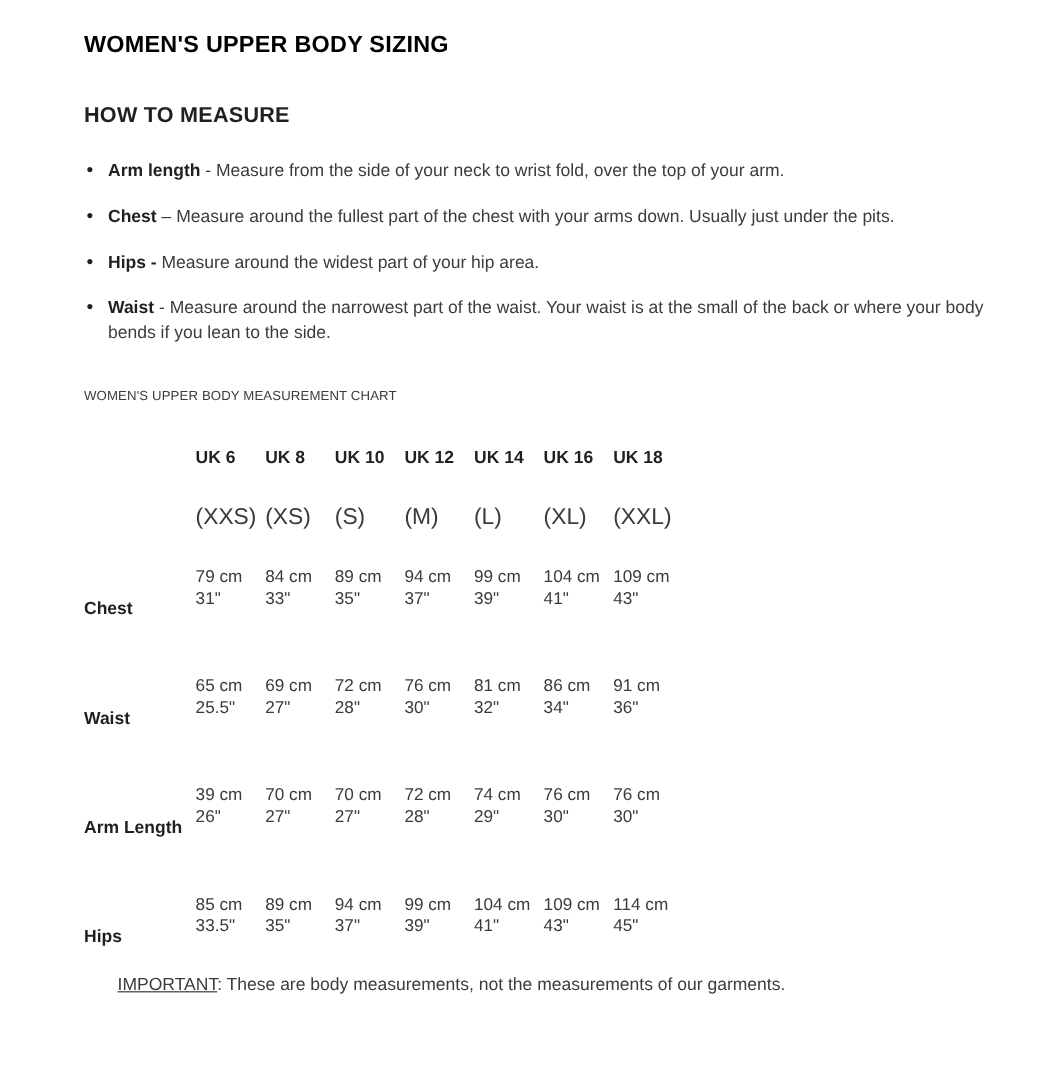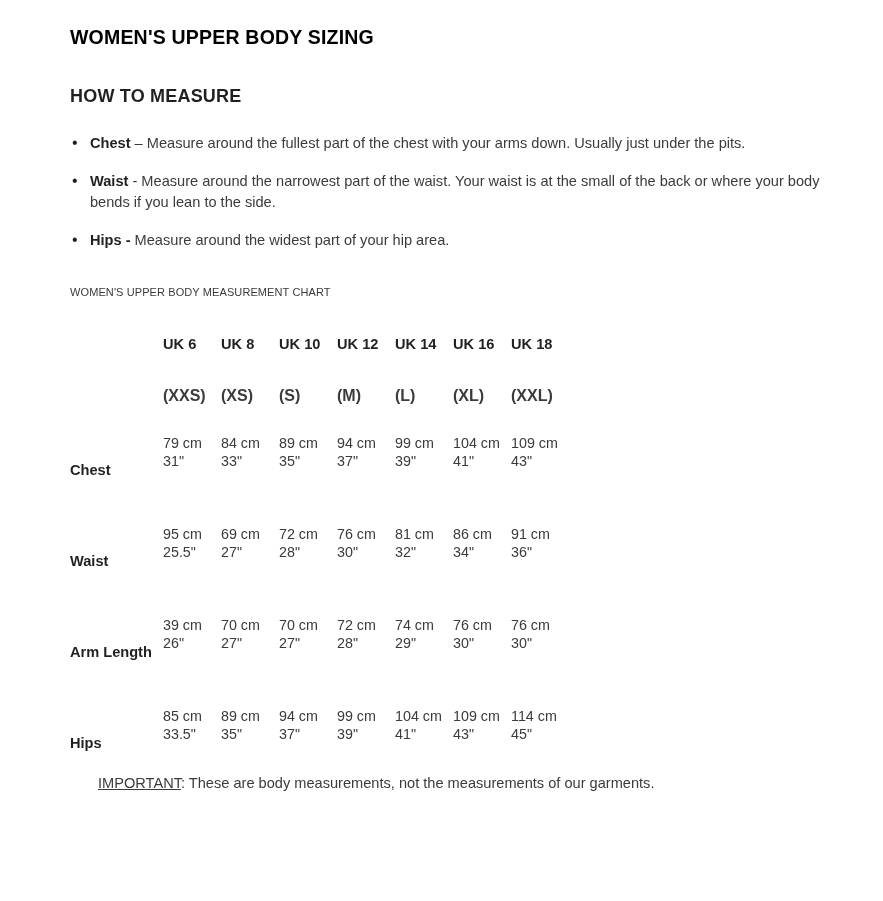--- a/index.html
+++ b/index.html
@@ -87,22 +87,22 @@
     white-space: nowrap;
   }
   table.size-chart thead th.size-head {
     font-weight: bold;
     font-size: 14.6px;
     color: #231f20;
     height: 26px;
     padding-left: 1px;
   }
   table.size-chart thead th.alpha-head {
-    font-weight: bold;
-    font-size: 16px;
+    font-weight: normal;
+    font-size: 19px;
     color: #3b3b3b;
     height: 48px;
     padding-left: 1px;
     vertical-align: bottom;
   }
   table.size-chart th.row-label {
     font-weight: bold;
     font-size: 14.6px;
     color: #231f20;
     vertical-align: middle;
@@ -132,23 +132,24 @@
 <body>
 
 <div class="page">
   <div class="inner">
 
     <h1 class="title">WOMEN'S UPPER BODY SIZING</h1>
 
     <h2 class="subtitle">HOW TO MEASURE</h2>
 
     <ul class="measure-list">
+      <li><span class="lbl">Arm length</span><span> - Measure from the side of your neck to wrist fold, over the top of your arm.</span></li>
       <li><span class="lbl">Chest</span><span> – Measure around the fullest part of the chest with your arms down. Usually just under the pits.</span></li>
+      <li><span class="lbl">Hips -</span><span> Measure around the widest part of your hip area.</span></li>
       <li><span class="lbl">Waist</span><span> - Measure around the narrowest part of the waist. Your waist is at the small of the back or where your body bends if you lean to the side.</span></li>
-      <li><span class="lbl">Hips -</span><span> Measure around the widest part of your hip area.</span></li>
     </ul>
 
     <div class="chart-caption">WOMEN'S UPPER BODY MEASUREMENT CHART</div>
 
     <table class="size-chart">
       <colgroup>
         <col class="rowlabel">
         <col class="sizecol">
           <col class="sizecol">
           <col class="sizecol">
@@ -199,21 +200,21 @@
           <td class="inch">39"</td>
           <td class="inch">41"</td>
           <td class="inch">43"</td>
         </tr>
         <tr class="spacer">
             <td colspan="8"></td>
           </tr>
 
         <tr class="cm-row">
           <th class="row-label" rowspan="2">Waist</th>
-          <td class="cm">95 cm</td>
+          <td class="cm">65 cm</td>
           <td class="cm">69 cm</td>
           <td class="cm">72 cm</td>
           <td class="cm">76 cm</td>
           <td class="cm">81 cm</td>
           <td class="cm">86 cm</td>
           <td class="cm">91 cm</td>
         </tr>
         <tr class="in-row">
           <td class="inch">25.5"</td>
           <td class="inch">27"</td>

